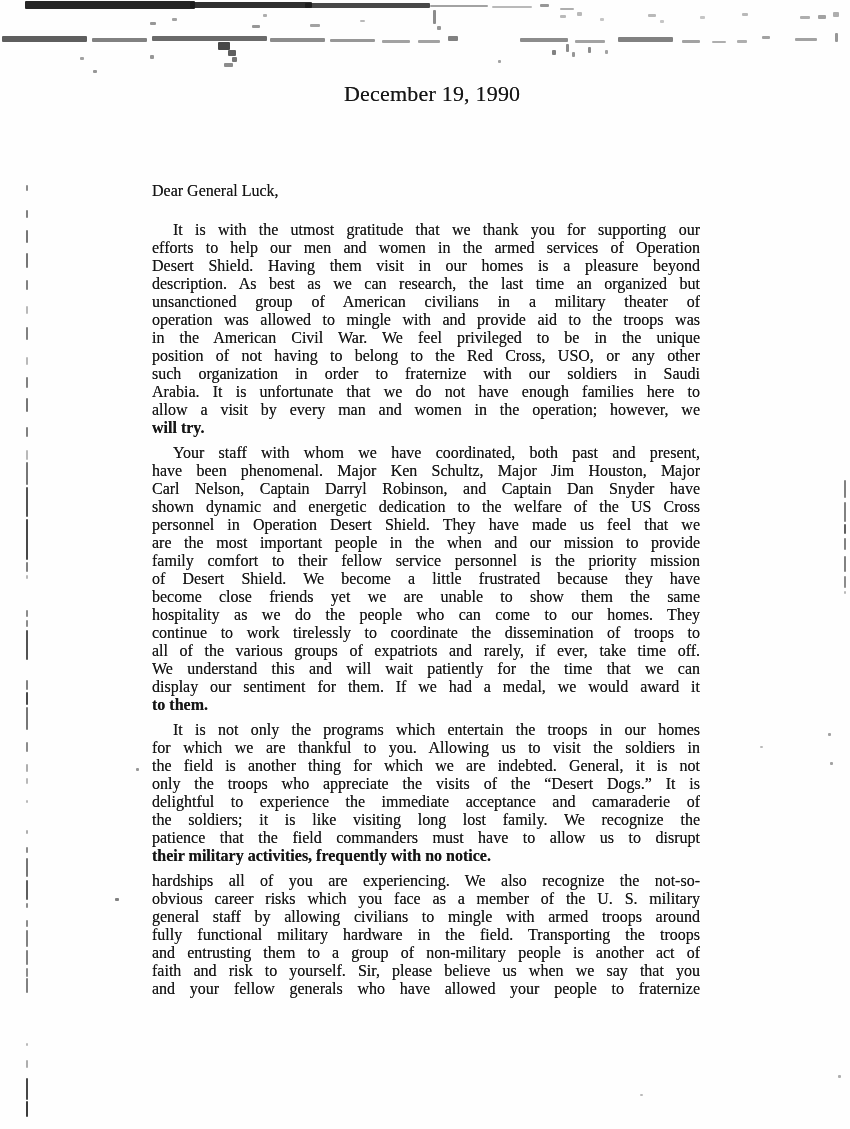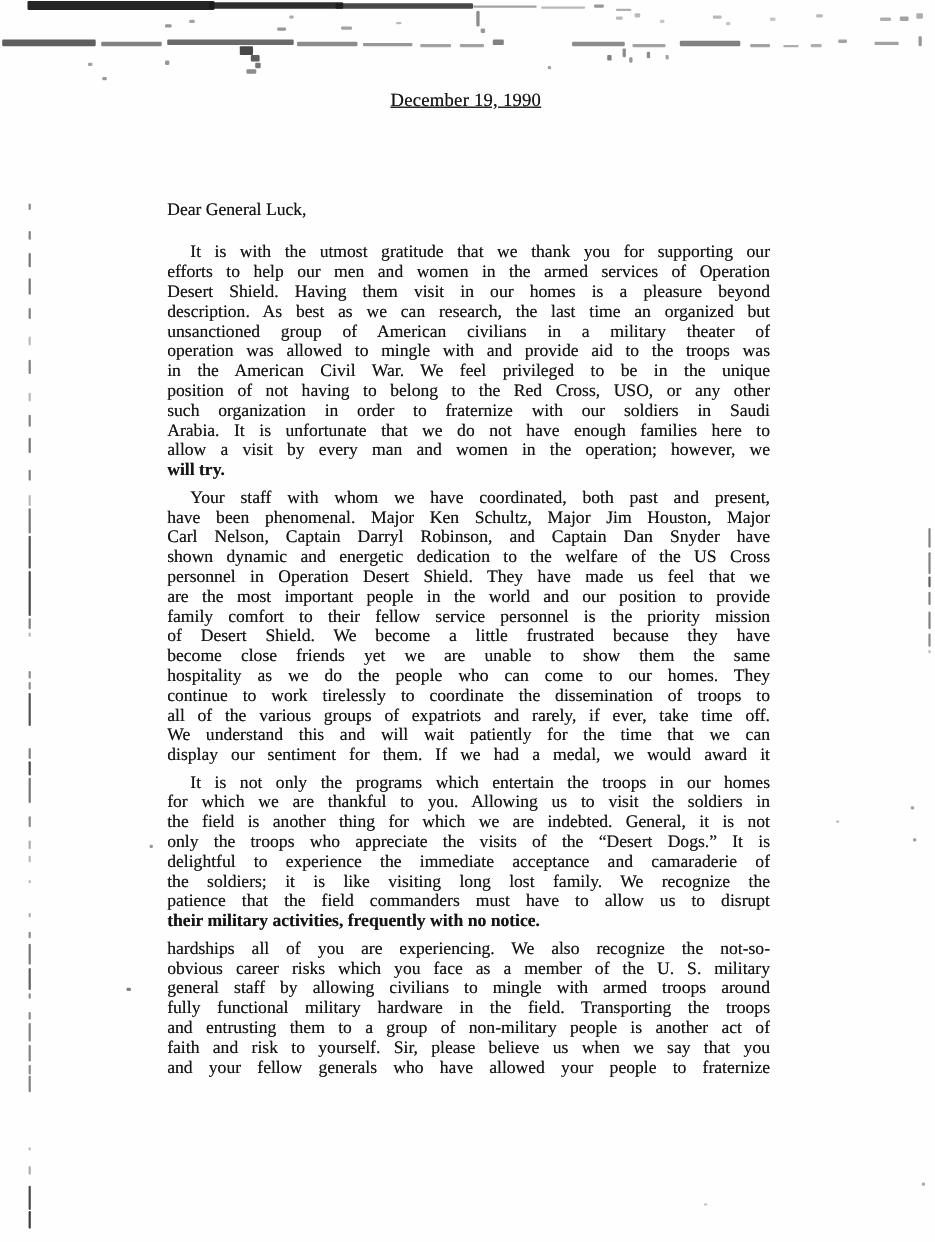--- a/index.html
+++ b/index.html
@@ -10,25 +10,24 @@
     color: #161616;
     position: relative;
     overflow: hidden;
   }
   .page {
     position: absolute; left: 0; top: 0;
     width: 850px; height: 1129px;
     background: #fefefe;
   }
   .date {
-    position: absolute; left: 355px; top: 81px;
-    font-size: 17px; letter-spacing: 0.2px;
+    position: absolute; left: 344px; top: 81px;
+    font-size: 22px; letter-spacing: 0.2px;
     text-shadow: 0 0 0.4px rgba(0,0,0,0.65);
     white-space: nowrap;
-    text-decoration: underline;
   }
   .salutation {
     position: absolute; left: 152px; top: 182px;
     font-size: 16px;
     text-shadow: 0 0 0.4px rgba(0,0,0,0.65);
     white-space: nowrap;
   }
   .body {
     position: absolute; left: 152px; top: 221px;
     width: 548px;
@@ -182,29 +181,30 @@
         <div class="line">Arabia.  It is unfortunate that we do not have enough families here to</div>
         <div class="line">allow a visit by every man and women in the operation; however, we</div>
         <div class="line lastleft">will try.</div>
       </div>
       <div class="para">
         <div class="line first">Your staff with whom we have coordinated, both past and present,</div>
         <div class="line">have been phenomenal.  Major Ken Schultz, Major Jim Houston, Major</div>
         <div class="line">Carl Nelson, Captain Darryl Robinson, and Captain Dan Snyder have</div>
         <div class="line">shown dynamic and energetic dedication to the welfare of the US Cross</div>
         <div class="line">personnel in Operation Desert Shield.  They have made us feel that we</div>
-        <div class="line">are the most important people in the world and our position to provide</div>
+        <div class="line">are the most important people in the when and our mission to provide</div>
         <div class="line">family comfort to their fellow service personnel is the priority mission</div>
         <div class="line">of Desert Shield.  We become a little frustrated because they have</div>
         <div class="line">become close friends yet we are unable to show them the same</div>
         <div class="line">hospitality as we do the people who can come to our homes.  They</div>
         <div class="line">continue to work tirelessly to coordinate the dissemination of troops to</div>
         <div class="line">all of the various groups of expatriots and rarely, if ever, take time off.</div>
         <div class="line">We understand this and will wait patiently for the time that we can</div>
         <div class="line">display our sentiment for them.  If we had a medal, we would award it</div>
+        <div class="line lastleft">to them.</div>
       </div>
       <div class="para">
         <div class="line first">It is not only the programs which entertain the troops in our homes</div>
         <div class="line">for which we are thankful to you.  Allowing us to visit the soldiers in</div>
         <div class="line">the field is another thing for which we are indebted.  General, it is not</div>
         <div class="line">only the troops who appreciate the visits of the “Desert Dogs.”  It is</div>
         <div class="line">delightful to experience the immediate acceptance and camaraderie of</div>
         <div class="line">the soldiers; it is like visiting long lost family.  We recognize the</div>
         <div class="line">patience that the field commanders must have to allow us to disrupt</div>
         <div class="line lastleft">their military activities, frequently with no notice.</div>

